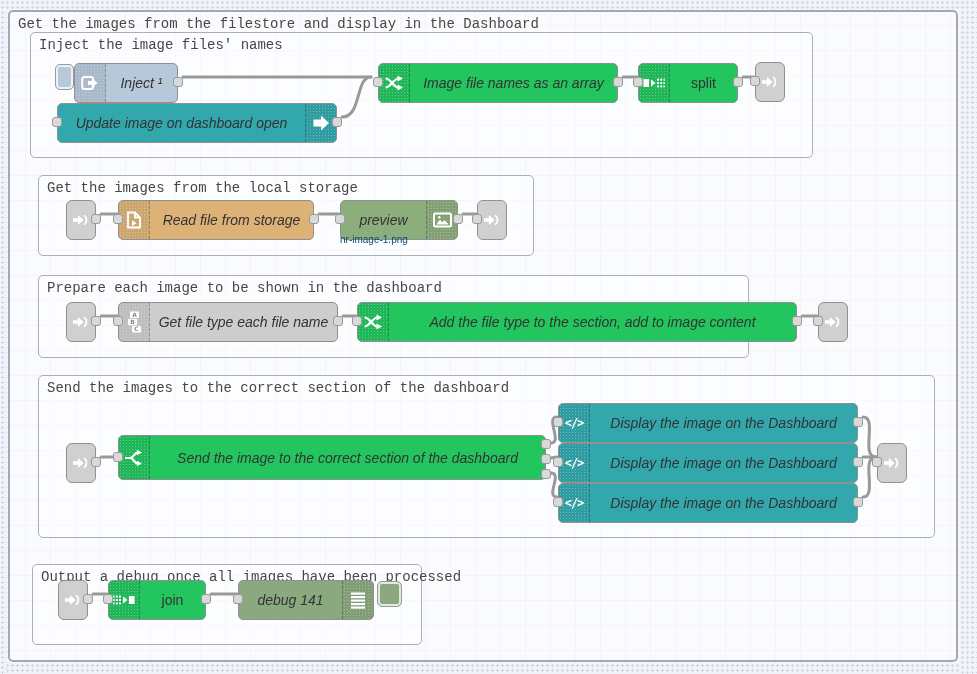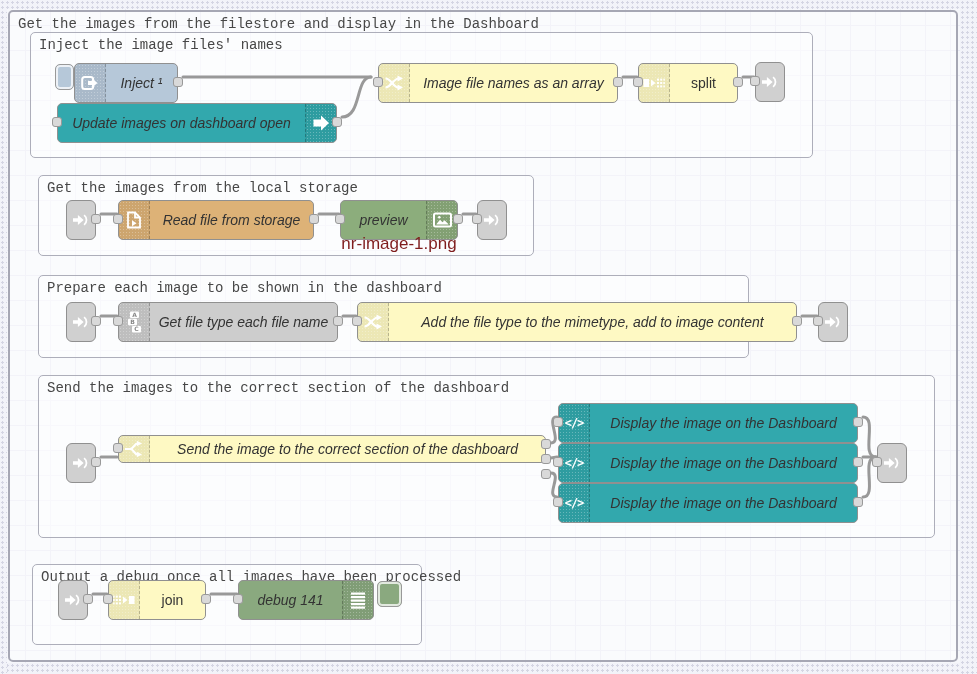--- a/index.html
+++ b/index.html
@@ -47,32 +47,32 @@
   .icon-box.right{border-left:1px dashed rgba(0,0,0,0.22);border-radius:0 4px 4px 0;}
   .port{
     position:absolute;width:10px;height:10px;background:#d9d9d9;
     border:1px solid #999;border-radius:3px;top:50%;margin-top:-6px;box-sizing:border-box;
   }
   .port.in{left:-6px;}
   .port.out{right:-6px;}
   .port.fixed{top:auto;margin-top:0;}
   .n-inject{background:#b6c8d9;}
   .n-teal{background:#32a8ad;}
-  .n-yellow{background:#fef9c3;}
+  .n-yellow{background:#22c55e;}
   .n-file{background:#ddb277;}
   .n-preview{background:#8cad7c;}
   .n-debug{background:#8aa97f;}
   .n-gray{background:#cdcdcd;}
   .n-link{background:#d0d0d0;justify-content:center;align-items:center;border-radius:6px;}
   .btn{
     position:absolute;box-sizing:border-box;border:1.5px solid #999;border-radius:5px;
     box-shadow:inset 0 0 0 2px rgba(255,255,255,0.75);
   }
   .status{
-    position:absolute;font-size:17px;color:#7f1d1d;white-space:nowrap;text-align:center;
+    position:absolute;font-size:10px;color:#0c4a6e;white-space:nowrap;text-align:left;
   }
   .code-glyph{
     font-family:"DejaVu Sans Mono","Liberation Mono",monospace;
     color:#fff;font-size:12px;font-weight:bold;letter-spacing:-1px;
   }
 </style>
 </head>
 <body>
 
 <div class="edge" style="left:0;top:0;width:977px;height:9px"></div>
@@ -130,21 +130,21 @@
       <rect x="1.2" y="3" width="11" height="12" rx="2.5" fill="none" stroke="#fff" stroke-width="2"></rect>
       <path d="M7 7 h4 V4.5 L16.5 9 L11 13.5 V11 H7 z" fill="#fff"></path>
     </svg>
   </div>
   <div class="label">Inject ¹</div>
   <span class="port out"></span>
 </div>
 
 <div class="node n-teal" style="left:57px;top:103px;width:280px">
   <span class="port in"></span>
-  <div class="label">Update images on dashboard open</div>
+  <div class="label">Update image on dashboard open</div>
   <div class="icon-box right">
     <svg width="20" height="20" viewBox="0 0 20 20">
       <path d="M2.5 6.5 h7.5 V2.5 L18 10 L10 17.5 V13.5 H2.5 z" fill="#fff"></path>
     </svg>
   </div>
   <span class="port out"></span>
 </div>
 
 <div class="node n-yellow" style="left:378px;top:63px;width:240px">
   <span class="port in"></span>
@@ -263,41 +263,41 @@
 <div class="node n-yellow" style="left:357px;top:302px;width:440px">
   <span class="port in"></span>
   <div class="icon-box left">
     <svg width="20" height="18" viewBox="0 0 20 18">
       <path d="M1.5 4.5 C7 4.5 9.5 13.5 14.5 13.5" stroke="#fff" stroke-width="2.2" fill="none"></path>
       <path d="M13.5 10.5 l5.5 3 -5.5 3 z" fill="#fff"></path>
       <path d="M1.5 13.5 C7 13.5 9.5 4.5 14.5 4.5" stroke="#fff" stroke-width="2.2" fill="none"></path>
       <path d="M13.5 1.5 l5.5 3 -5.5 3 z" fill="#fff"></path>
     </svg>
   </div>
-  <div class="label">Add the file type to the mimetype, add to image content</div>
+  <div class="label">Add the file type to the section, add to image content</div>
   <span class="port out"></span>
 </div>
 
 <div class="node n-link" style="left:818px;top:302px;width:30px">
   <span class="port in"></span>
   <svg width="18" height="16" viewBox="0 0 20 18">
     <path d="M1 7 h5.5 V3.5 L13 9 L6.5 14.5 V11 H1 z" fill="#fff"></path>
     <path d="M13.5 3.5 a7 7 0 0 1 0 11" stroke="#fff" stroke-width="2" fill="none"></path>
   </svg>
 </div>
 
 <div class="node n-link" style="left:66px;top:443px;width:30px">
   <svg width="18" height="16" viewBox="0 0 20 18">
     <path d="M1 7 h5.5 V3.5 L13 9 L6.5 14.5 V11 H1 z" fill="#fff"></path>
     <path d="M13.5 3.5 a7 7 0 0 1 0 11" stroke="#fff" stroke-width="2" fill="none"></path>
   </svg>
   <span class="port out"></span>
 </div>
 
-<div class="node n-yellow" style="left:118px;top:435px;width:428px;height:28px">
+<div class="node n-yellow" style="left:118px;top:435px;width:428px;height:45px">
   <span class="port in"></span>
   <div class="icon-box left">
     <svg width="20" height="20" viewBox="0 0 20 20">
       <path d="M1 10 h5 C10 10 10 4.5 13.5 4.5" stroke="#fff" stroke-width="2.2" fill="none"></path>
       <path d="M6 10 C10 10 10 15.5 13.5 15.5" stroke="#fff" stroke-width="2.2" fill="none"></path>
       <path d="M12.8 1.8 l5.2 2.7 -5.2 2.7 z" fill="#fff"></path>
       <path d="M12.8 12.8 l5.2 2.7 -5.2 2.7 z" fill="#fff"></path>
     </svg>
   </div>
   <div class="label">Send the image to the correct section of the dashboard</div>

